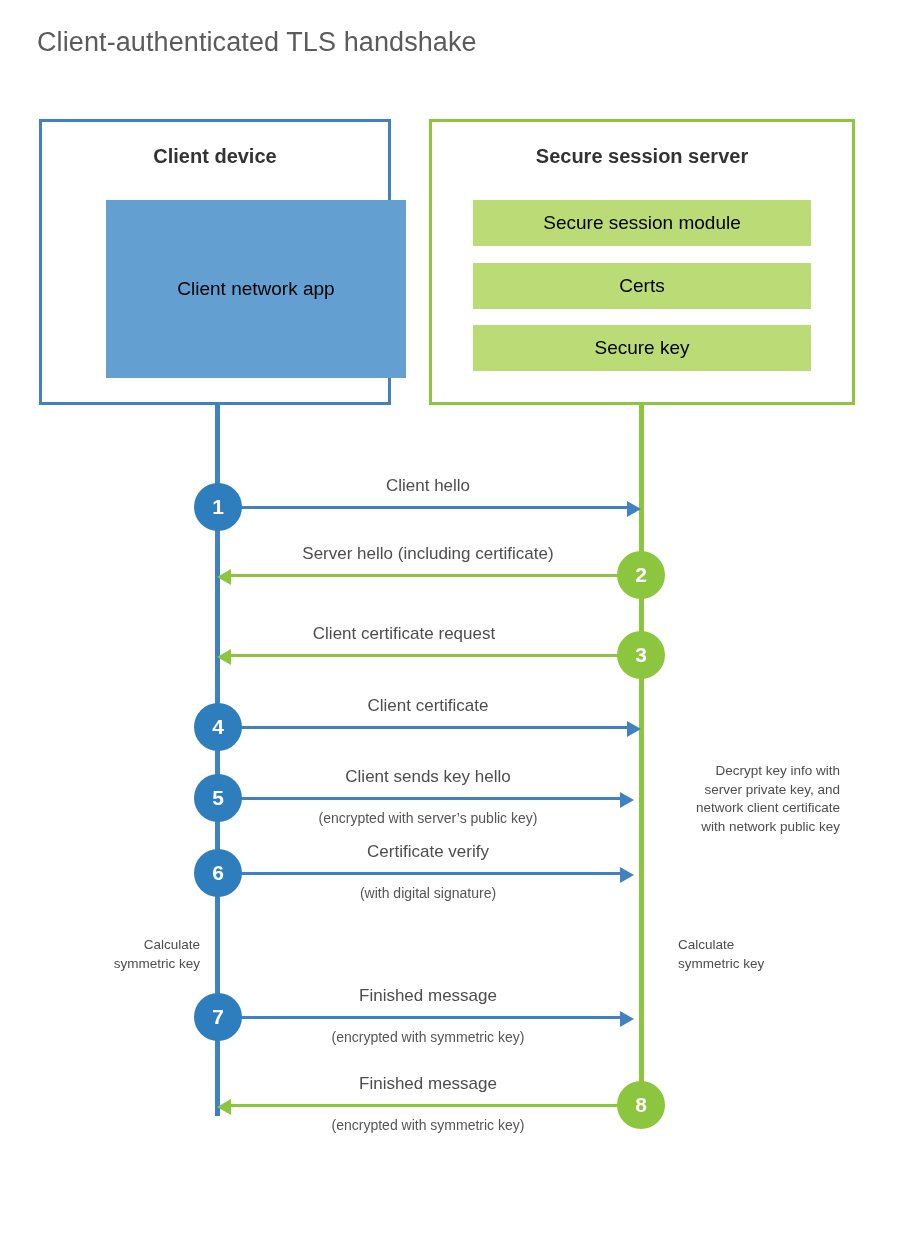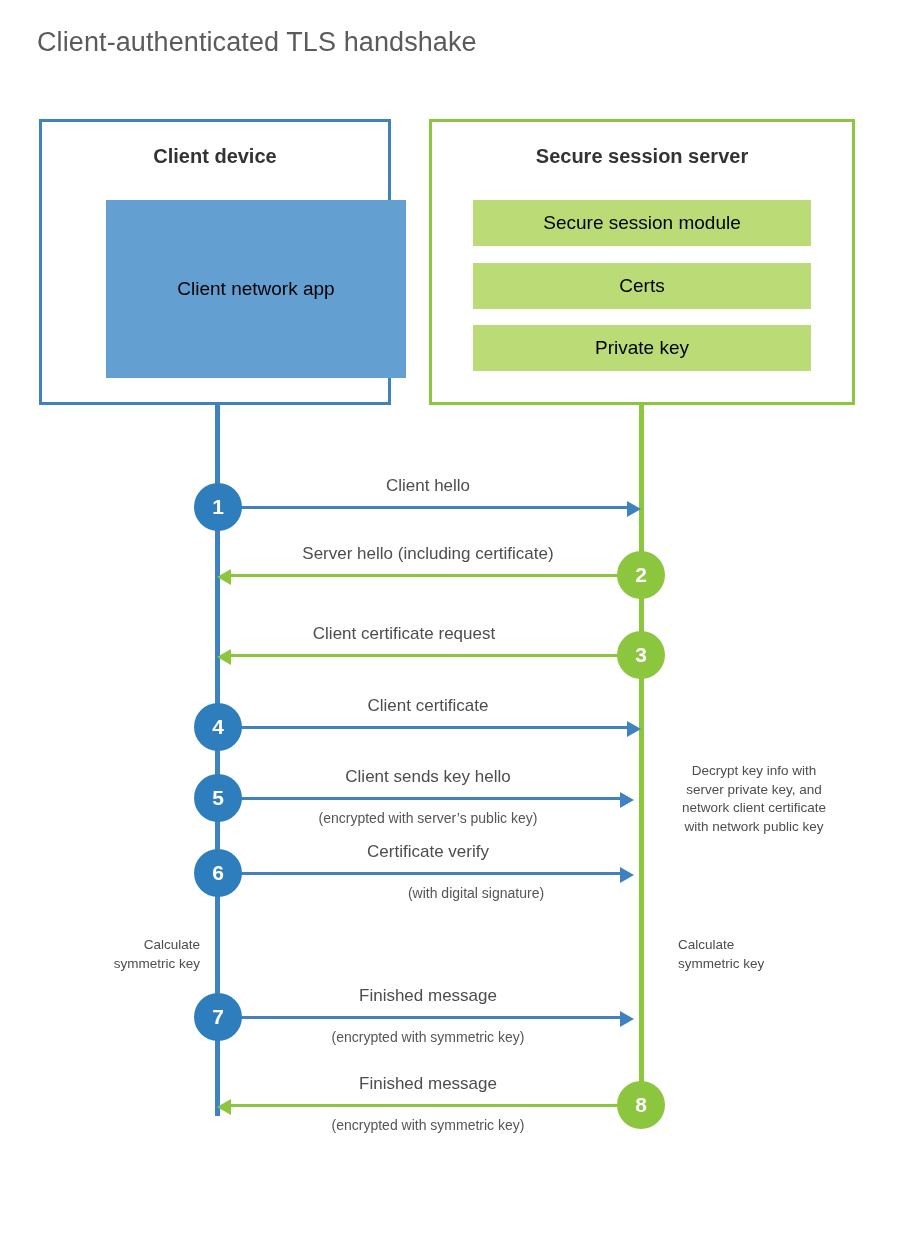--- a/index.html
+++ b/index.html
@@ -183,21 +183,21 @@
   .annotation {
     position: absolute;
     font-size: 13.5px;
     line-height: 1.38;
     color: #4d4d4d;
   }
   .annotation.right-note {
     left: 668px;
     top: 762px;
     width: 172px;
-    text-align: center;
+    text-align: right;
   }
   .annotation.calc-left {
     left: 38px;
     top: 936px;
     width: 162px;
     text-align: right;
     font-size: 13.5px;
   }
   .annotation.calc-right {
     left: 678px;
@@ -217,21 +217,21 @@
 
   <div class="actor-box client">
     <div class="actor-title">Client device</div>
     <div class="inner-block client-app">Client network app</div>
   </div>
 
   <div class="actor-box server">
     <div class="actor-title">Secure session server</div>
     <div class="inner-block srv-block b0">Secure session module</div>
     <div class="inner-block srv-block b1">Certs</div>
-    <div class="inner-block srv-block b2">Private key</div>
+    <div class="inner-block srv-block b2">Secure key</div>
   </div>
 
   <div class="lifeline client-line"></div>
   <div class="lifeline server-line"></div>
 
   <div class="step-row" style="top:507px">
     <div class="shaft blue" style="left:218px; width:410px; top:-1.5px;"></div>
     <div class="head right blue" style="left:627px;"></div>
     <div class="marker blue" style="left:194px;">1</div>
     <div class="msg-label msg-main" style="left:428px;">Client hello</div>
@@ -264,21 +264,21 @@
     <div class="marker blue" style="left:194px;">5</div>
     <div class="msg-label msg-main" style="left:428px;">Client sends key hello</div>
     <div class="msg-label msg-sub" style="left:428px;">(encrypted with server’s public key)</div>
   </div>
 
   <div class="step-row" style="top:873px">
     <div class="shaft blue" style="left:218px; width:403px; top:-1.5px;"></div>
     <div class="head right blue" style="left:620px;"></div>
     <div class="marker blue" style="left:194px;">6</div>
     <div class="msg-label msg-main" style="left:428px;">Certificate verify</div>
-    <div class="msg-label msg-sub" style="left:428px;margin-left:48px;">(with digital signature)</div>
+    <div class="msg-label msg-sub" style="left:428px;">(with digital signature)</div>
   </div>
 
   <div class="step-row" style="top:1017px">
     <div class="shaft blue" style="left:218px; width:403px; top:-1.5px;"></div>
     <div class="head right blue" style="left:620px;"></div>
     <div class="marker blue" style="left:194px;">7</div>
     <div class="msg-label msg-main" style="left:428px;">Finished message</div>
     <div class="msg-label msg-sub" style="left:428px;">(encrypted with symmetric key)</div>
   </div>
 

